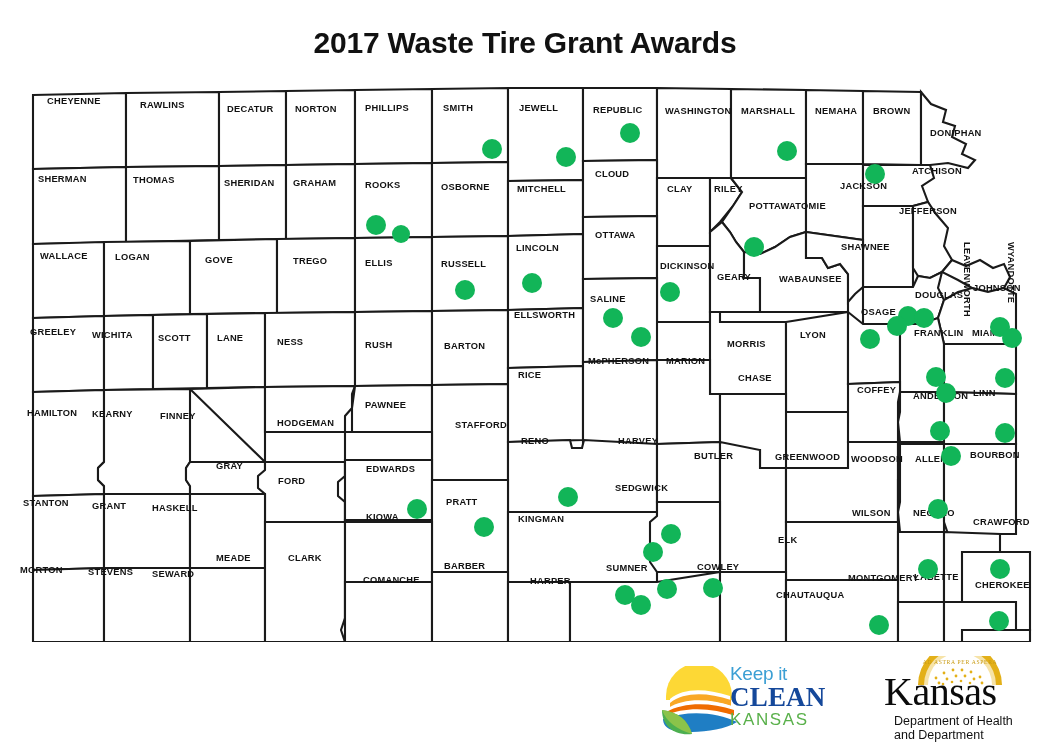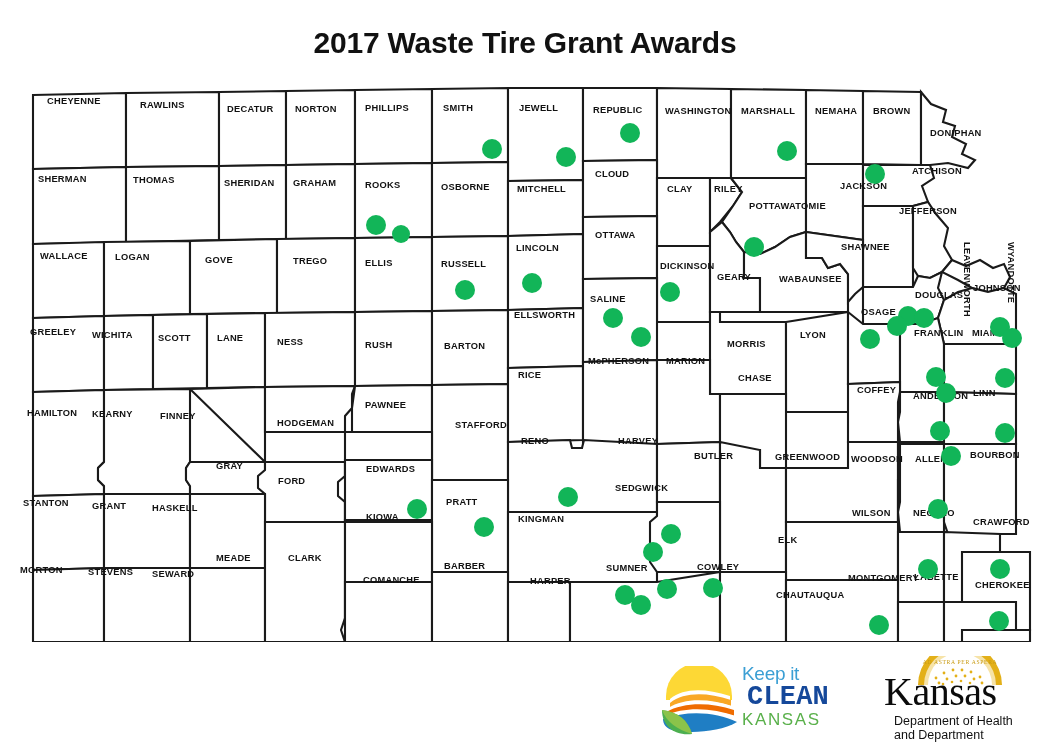--- a/index.html
+++ b/index.html
@@ -51,37 +51,36 @@
   }
   #kic-logo{
     position:absolute;
     left:660px;top:12px;
     width:172px;height:76px;
   }
   #kic-mark{
     position:absolute;left:0;top:4px;width:78px;height:70px;
   }
   #kic-text{
-    position:absolute;left:82px;top:2px;width:92px;height:74px;
+    position:absolute;left:70px;top:2px;width:92px;height:74px;
   }
   .kic-keepit{
     font-family:"Liberation Sans", sans-serif;
     font-size:19px;
     color:#3b9fd4;
     line-height:20px;
     letter-spacing:-0.3px;
   }
   .kic-clean{
-    font-family:Liberation Mono, monospace;
+    font-family:Liberation Serif, serif;
     font-size:27px;
     font-weight:bold;
     color:#15489a;
     line-height:27px;
     letter-spacing:0.2px;
-    text-align:center;
   }
   .kic-kansas{
     font-family:"Liberation Sans", sans-serif;
     font-size:17px;
     color:#59b04a;
     line-height:18px;
     letter-spacing:1.6px;
   }
   #kdhe-logo{
     position:absolute;

